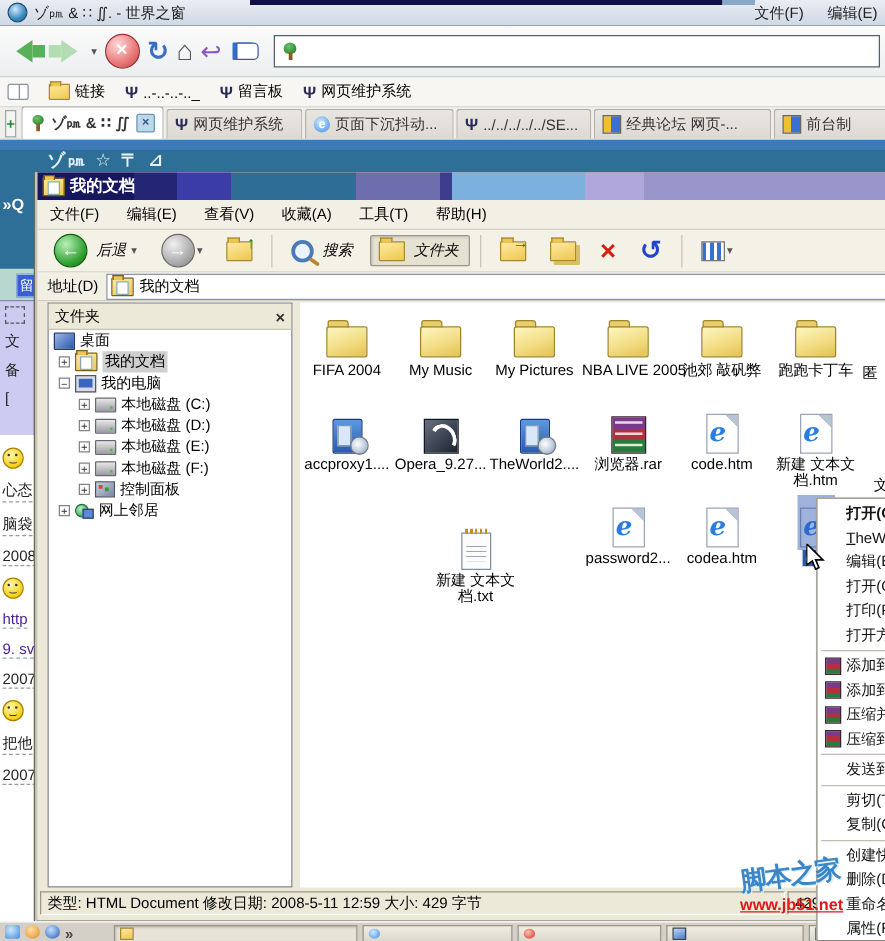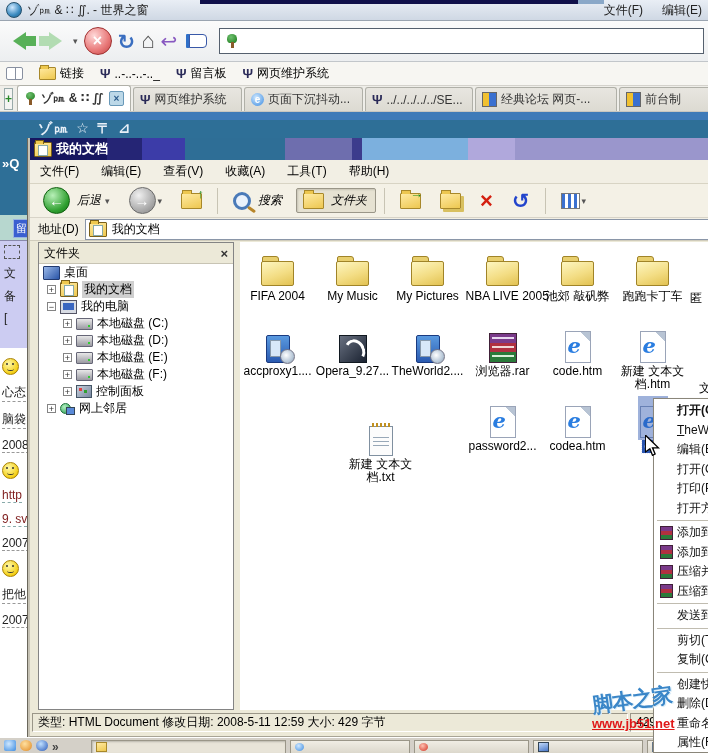--- a/index.html
+++ b/index.html
@@ -66,21 +66,21 @@
   .lav-panel{left:0;top:240px;width:28px;height:108px;background:#ccccf2;border-right:1px solid #8888aa;border-top:1px solid #8888aa;
     display:flex;flex-direction:column;align-items:flex-start;padding:4px 0 0 4px;box-sizing:border-box;gap:6px;color:#222;}
   .dashbox{width:14px;height:12px;border:1px dashed #555;}
   .leftstrip-white{left:0;top:348px;width:28px;height:390px;background:#fff;display:flex;flex-direction:column;
     align-items:flex-start;padding:10px 0 0 2px;box-sizing:border-box;gap:9px;}
   .smiley{width:15px;height:15px;border-radius:50%;background:radial-gradient(circle at 38% 32%,#fff8a8,#f4d018 70%,#d8a800);
     border:1px solid #a88000;position:relative;}
   .smiley::before{content:"";position:absolute;left:3px;top:4px;width:2px;height:2px;background:#333;border-radius:50%;box-shadow:6px 0 0 #333;}
   .smiley::after{content:"";position:absolute;left:4px;top:7px;width:7px;height:4px;border-bottom:1px solid #333;border-radius:50%;}
   .frag{color:#222;border-bottom:1px dashed #999;white-space:nowrap;}
-  .fraglink{color:#7f1d1d;border-bottom:1px dashed #8aa;white-space:nowrap;}
+  .fraglink{color:#4c1d95;border-bottom:1px dashed #8aa;white-space:nowrap;}
 
   
   .win{left:28px;top:138px;width:680px;height:598px;background:#ece9d8;
     border-left:2px solid #c6c2b4;border-bottom:2px solid #a8a496;box-shadow:-1px 0 0 #6a675c;}
   .win-title{position:absolute;left:0;top:0;width:680px;height:22px;display:flex;align-items:center;gap:4px;
     padding-left:4px;box-sizing:border-box;color:#fff;font-weight:bold;font-size:13px;
     background:linear-gradient(90deg,#16165f 0 77px,#252575 77px 112px,#3c3ca8 112px 155px,#2e6e96 155px 255px,
       #6e6eae 255px 322px,#3c3c8c 322px 332px,#7cb0de 332px 438px,#b0a8dc 438px 485px,#9a96cc 485px);}
   .i-docsfolder{width:16px;height:13px;background:linear-gradient(160deg,#ffe9a0,#eec84e);border:1px solid #7a5f18;border-radius:1px;position:relative;}
   .i-docsfolder::before{content:"";position:absolute;top:-3px;left:0;width:7px;height:3px;background:#eec84e;border:1px solid #7a5f18;border-bottom:none;}
@@ -451,21 +451,21 @@
           <div class="cell">
               <span class="icoarea">
                 <span class="i-folder"></span>
               </span>
               <span class="flabel" style="white-space:nowrap;">NBA LIVE 2005</span>
             </div>
           <div class="cell">
               <span class="icoarea">
                 <span class="i-folder"></span>
               </span>
-              <span class="flabel" style="white-space:nowrap;">池郊 敲矾弊</span>
+              <span class="flabel" style="white-space:nowrap;font-family:Liberation Serif, serif;">池郊 敲矾弊</span>
             </div>
           <div class="cell">
               <span class="icoarea">
                 <span class="i-folder"></span>
               </span>
               <span class="flabel" style="white-space:nowrap;">跑跑卡丁车</span>
             </div>
         </div>
         <span class="cutfrag" style="left:450px;top:48px;">匿</span>
 

